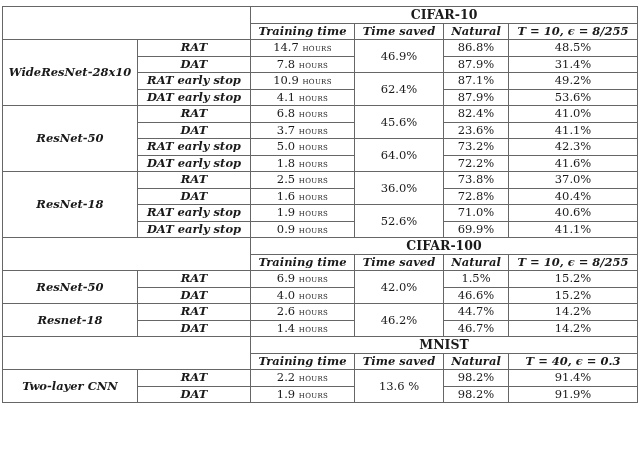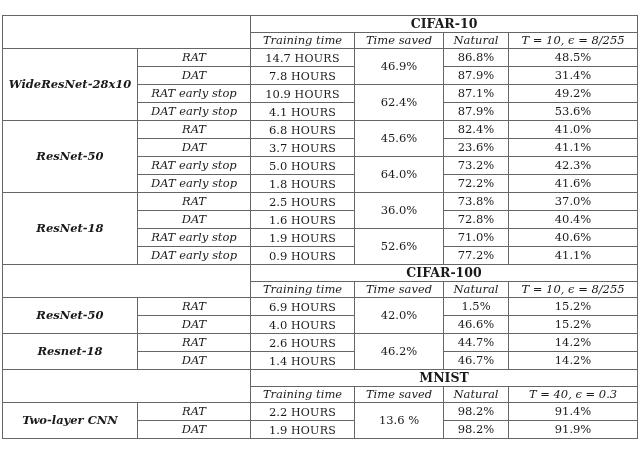--- a/index.html
+++ b/index.html
@@ -1,42 +1,42 @@
 <!DOCTYPE html>
 <html><head>
   <meta charset="utf-8">
   <style>
     html, body { margin: 0; padding: 0; background: #ffffff; }
     body { width: 640px; height: 459px; overflow: hidden; position: relative; }
     table.results {
-      position: absolute; left: 2px; top: 15px;
+      position: absolute; left: 2px; top: 6px;
       border-collapse: collapse;
       table-layout: fixed;
       width: 635px;
       font-family: "DejaVu Serif", "Liberation Serif", serif;
       font-size: 11.5px;
       color: #1a1a1a;
       border: 1.5px solid #555;
     }
     table.results td {
       border: 1px solid #666;
       text-align: center;
       vertical-align: middle;
       padding: 0 2px;
       height: 15.5px;
       line-height: 15px;
       white-space: nowrap;
       overflow: hidden;
     }
-    td.it { font-style: italic; }
+    td.it { font-style: italic; font-weight: bold; }
     td.dataset { font-weight: bold; font-size: 12.5px; height: 31px; font-family: "DejaVu Serif", serif; }
     td.blank { }
     td.model { font-style: italic; font-weight: bold; }
-    td.hdr { font-style: italic; }
-    .sc { font-variant: small-caps; font-size: 16px; letter-spacing: 0.3px; }
+    td.hdr { font-style: italic; font-weight: bold; }
+    .sc { font-variant: small-caps; font-size: 10px; letter-spacing: 0.3px; }
     tr.group-top td { border-top: 1.5px solid #555; }
     col.c1 { width: 135px; }
     col.c2 { width: 113px; }
     col.c3 { width: 104px; }
     col.c4 { width: 89px; }
     col.c5 { width: 65px; }
     col.c6 { width: 129px; }
   </style>
 </head>
 <body>
@@ -132,21 +132,21 @@
       <tr>
         <td class="it">RAT early stop</td>
         <td><span>1.9</span> <span class="sc">hours</span></td>
         <td rowspan="2">52.6%</td>
         <td>71.0%</td>
         <td>40.6%</td>
       </tr>
       <tr>
         <td class="it">DAT early stop</td>
         <td><span>0.9</span> <span class="sc">hours</span></td>
-        <td>77.2%</td>
+        <td>69.9%</td>
         <td>41.1%</td>
       </tr>
       <tr class="group-top">
         <td class="blank" colspan="2" rowspan="2"></td>
         <td class="dataset" colspan="4">CIFAR-100</td>
       </tr>
       <tr>
         <td class="hdr">Training time</td>
         <td class="hdr">Time saved</td>
         <td class="hdr">Natural</td>

